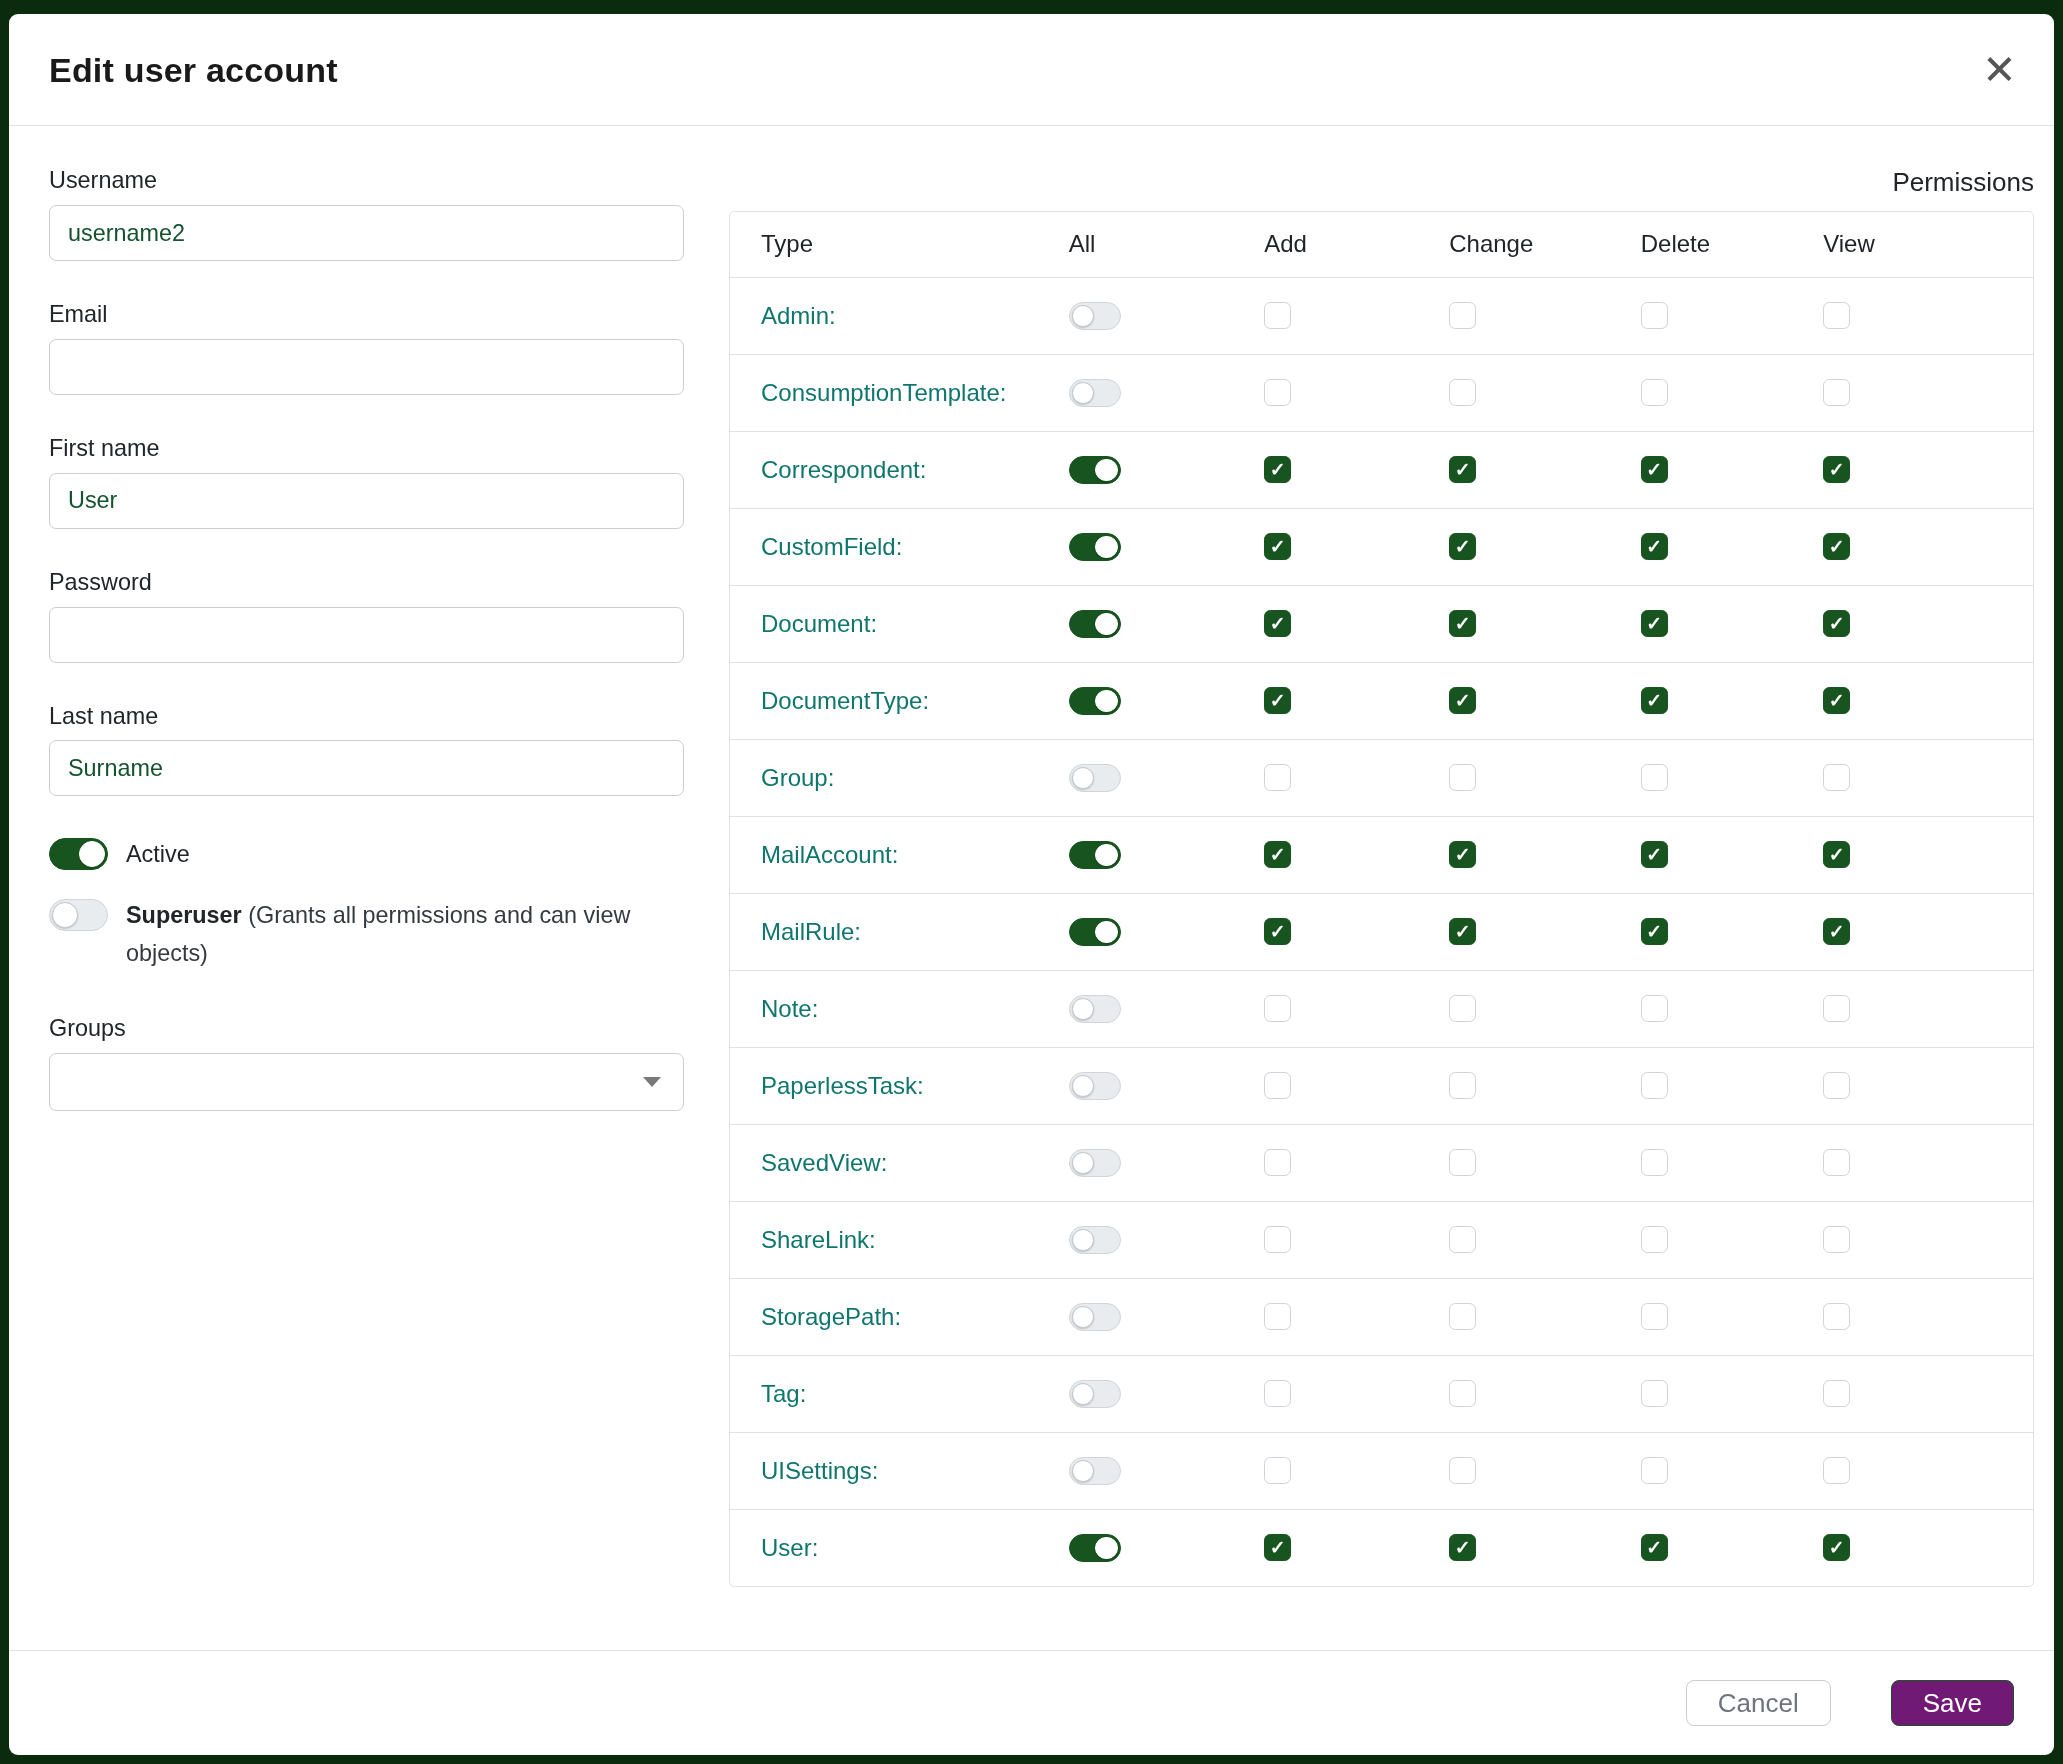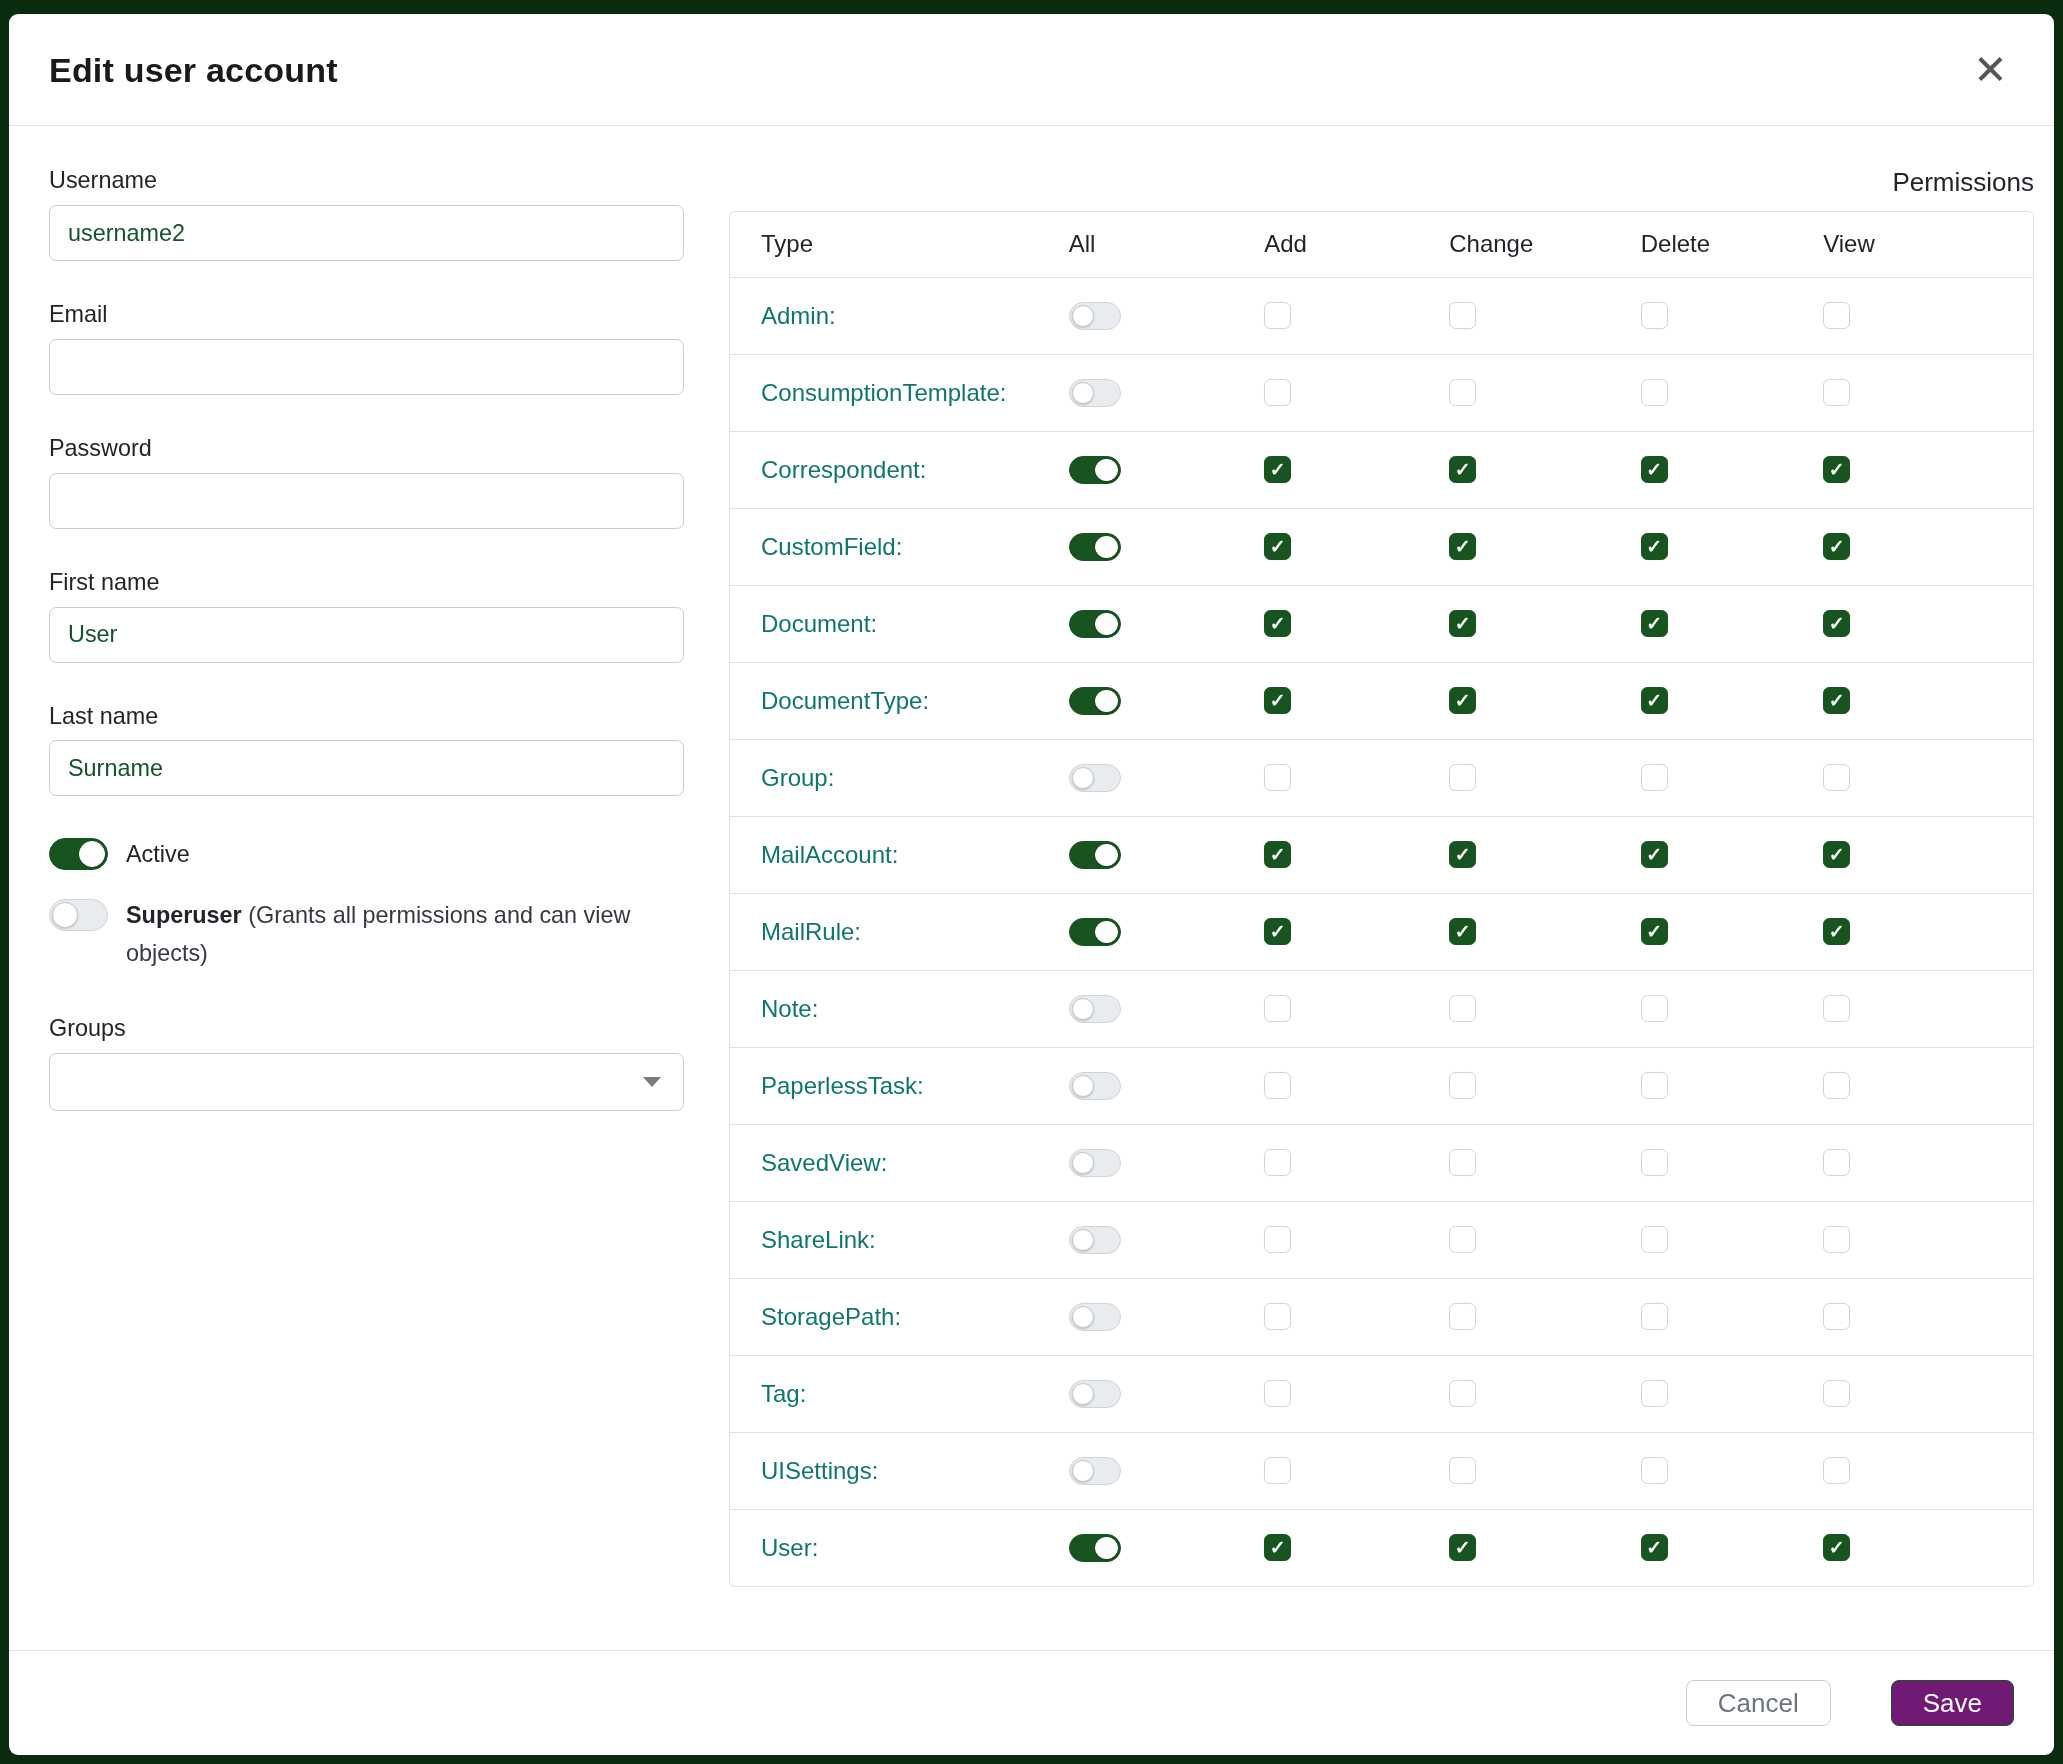--- a/index.html
+++ b/index.html
@@ -17,21 +17,21 @@
     display: flex;
     flex-direction: column;
     overflow: hidden;
   }
   
   .modal-header {
     flex: 0 0 auto;
     display: flex;
     align-items: center;
     justify-content: space-between;
-    padding: 36px 41px 34px 40px;
+    padding: 36px 32px 34px 40px;
     border-bottom: 0.9px solid #dee2e6;
   }
   .modal-title {
     font-size: 34px;
     font-weight: 700;
     color: #1a1a1a;
     letter-spacing: 0.2px;
   }
   .close-btn {
     background: none;
@@ -219,27 +219,27 @@
         <label class="field-label">Username</label>
         <input class="text-input" type="text" value="username2" style="">
       </div>
 
       <div class="field">
         <label class="field-label">Email</label>
         <input class="text-input" type="text" value="" style="">
       </div>
 
       <div class="field">
+        <label class="field-label">First name</label>
+        <input class="text-input" type="text" value="User" style="">
+      </div>
+
+      <div class="field">
         <label class="field-label">Password</label>
         <input class="text-input" type="password" value="" style="">
-      </div>
-
-      <div class="field">
-        <label class="field-label">First name</label>
-        <input class="text-input" type="text" value="User" style="">
       </div>
 
       <div class="field">
         <label class="field-label">Last name</label>
         <input class="text-input" type="text" value="Surname" style="">
       </div>
 
       <div class="toggle-row">
         <span class="toggle big on">
             <span class="knob"></span>

